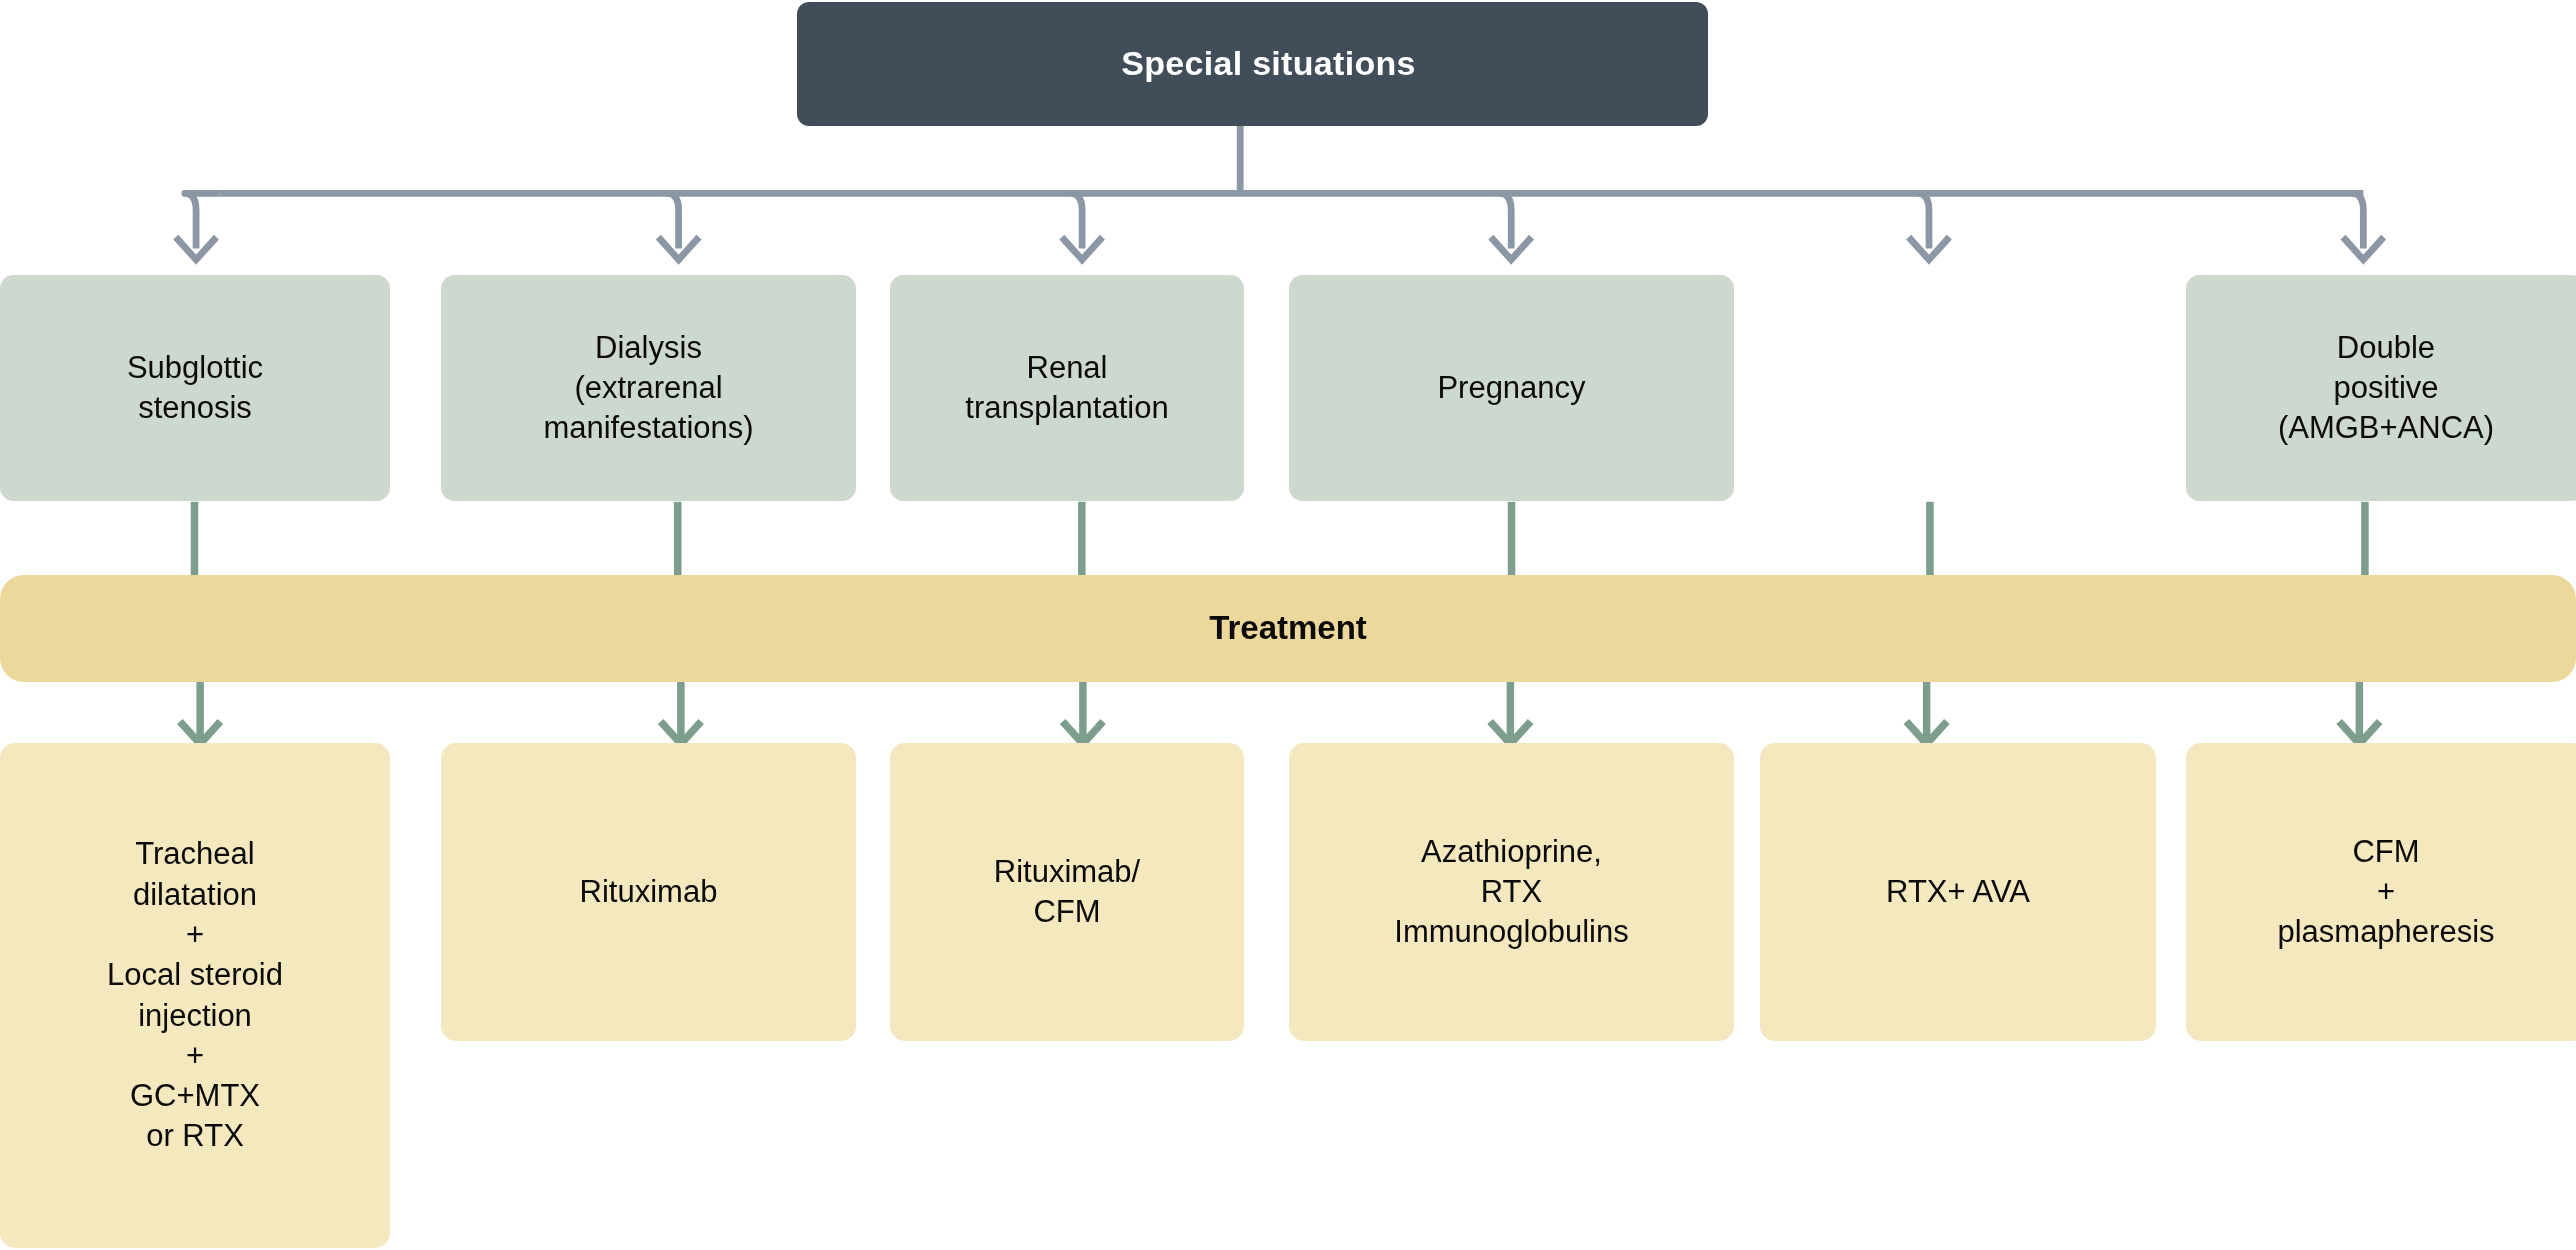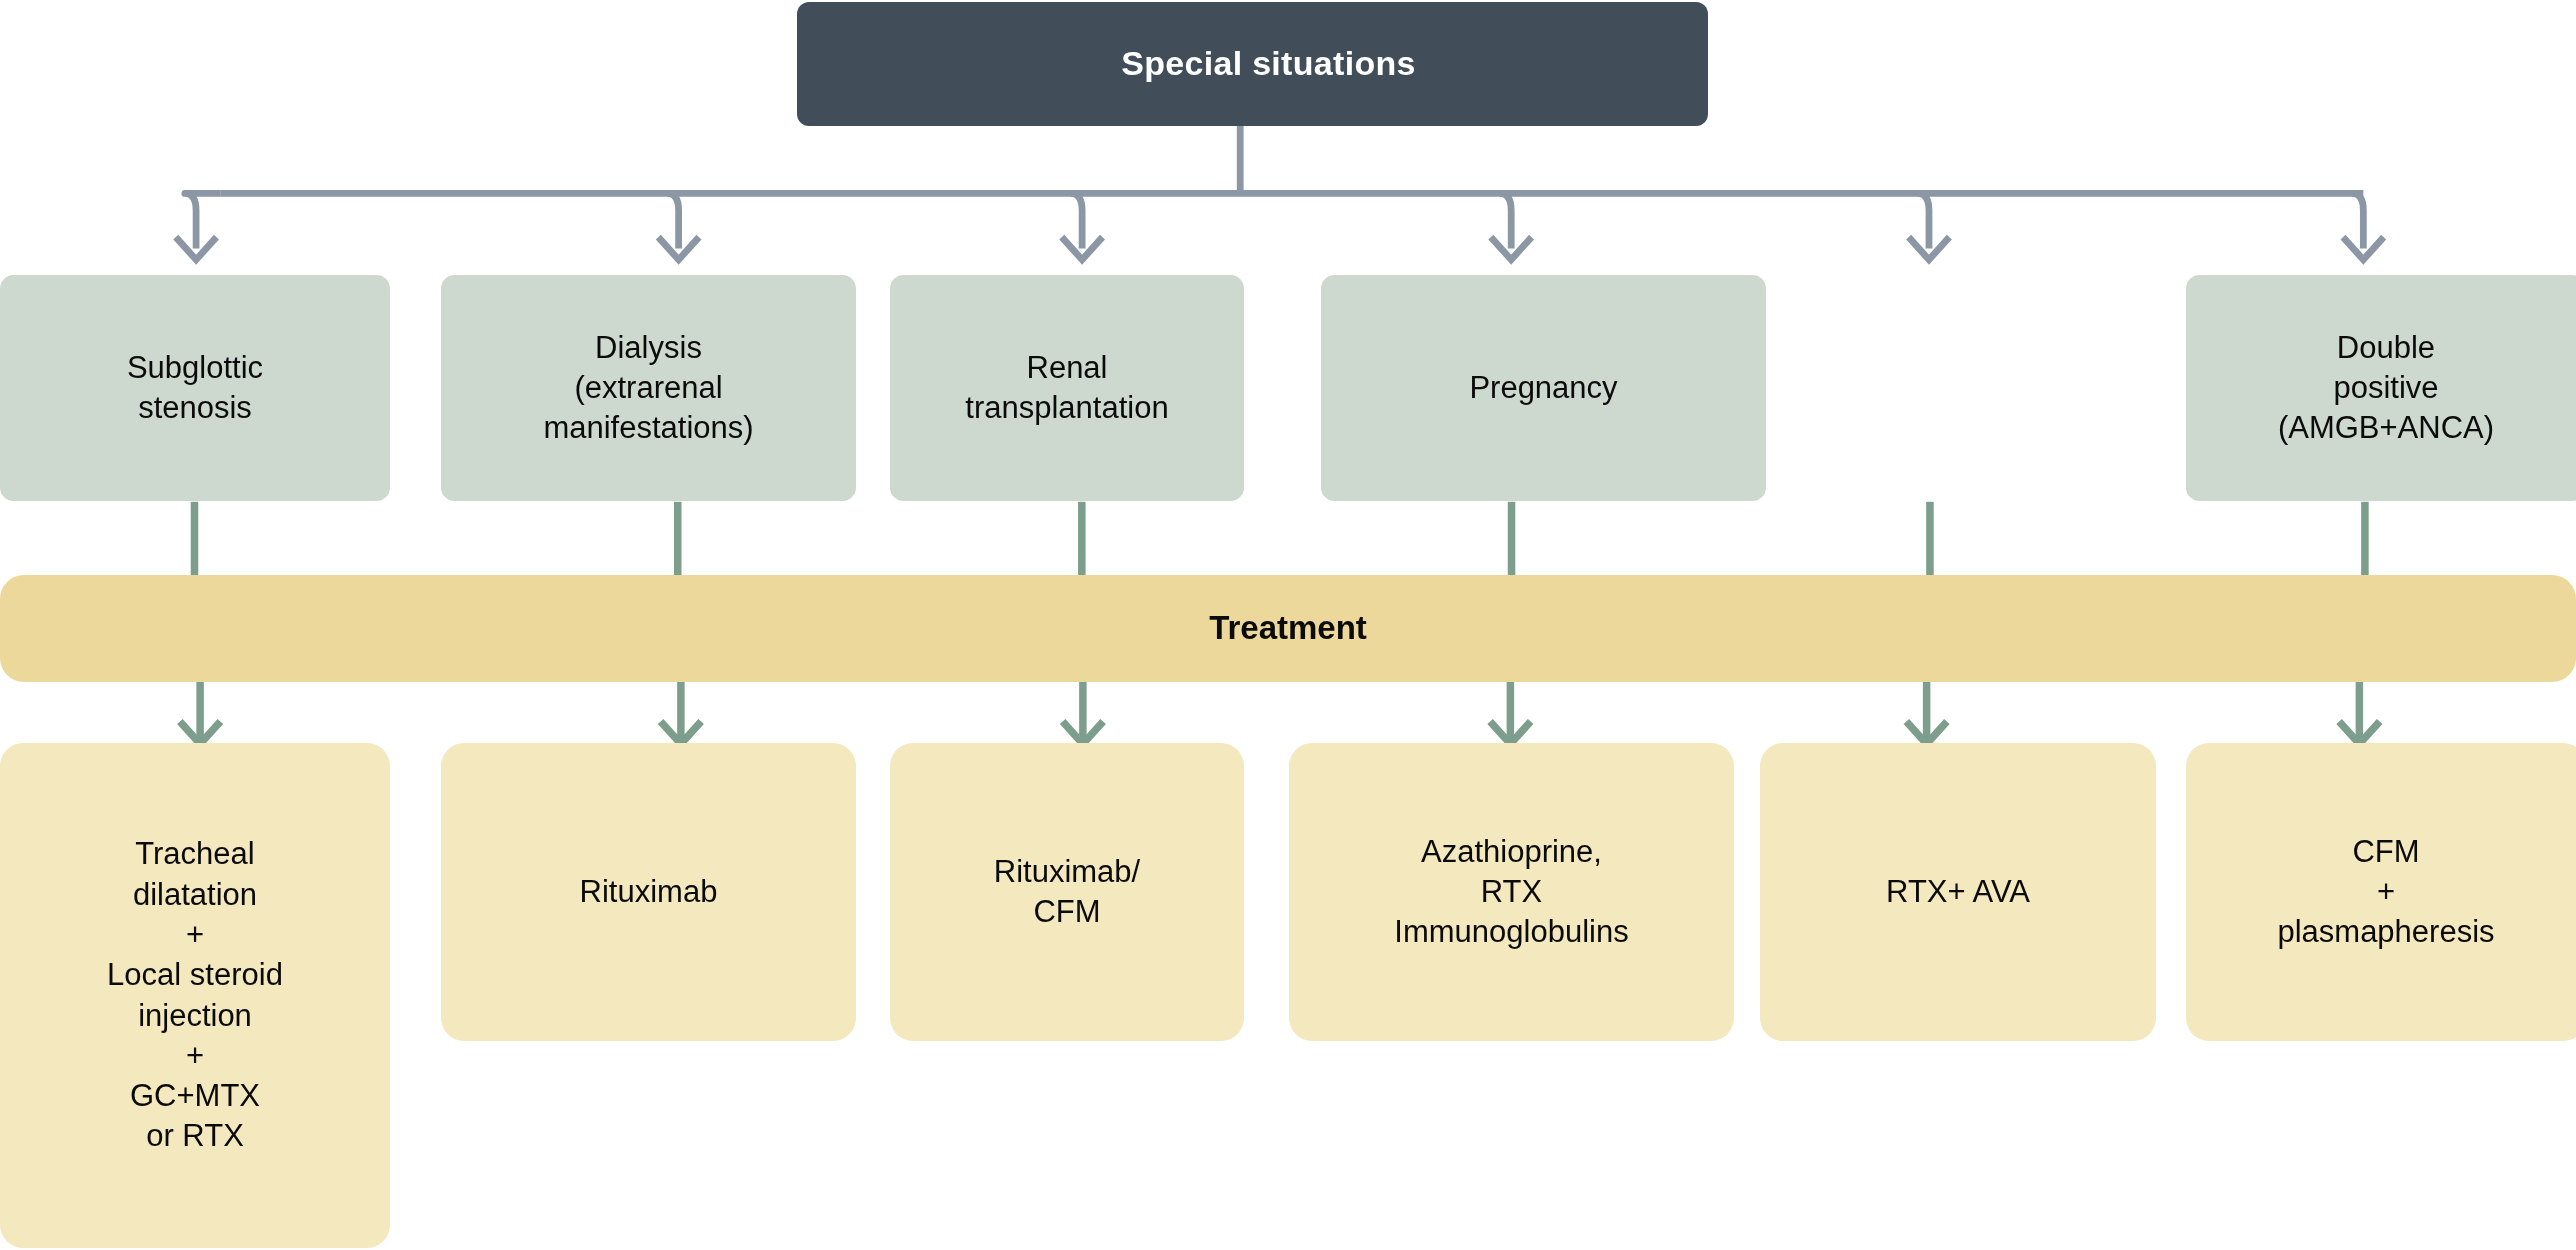--- a/index.html
+++ b/index.html
@@ -61,21 +61,21 @@
     height: 107px;
     background: #edd89c;
     border-radius: 24px;
     color: #0b0b0b;
     font-size: 33px;
     font-weight: bold;
   }
   
   .treat-node {
     background: #f4e8bf;
-    border-radius: 23px;
+    border-radius: 15px;
     color: #0b0b0b;
     font-size: 31px;
     font-weight: 400;
     top: 743px;
     padding: 0 6px;
   }
   
   .conn {
     position: absolute;
     pointer-events: none;
@@ -156,21 +156,21 @@
   <div class="node cond-node" style="left:0px;width:390px;">Subglottic
 stenosis</div>
 
   <div class="node cond-node" style="left:441px;width:415px;">Dialysis
 (extrarenal
 manifestations)</div>
 
   <div class="node cond-node" style="left:890px;width:354px;">Renal
 transplantation</div>
 
-  <div class="node cond-node" style="left:1289px;width:445px;margin-left:32px;">Pregnancy</div>
+  <div class="node cond-node" style="left:1289px;width:445px;">Pregnancy</div>
 
 
   <div class="node cond-node" style="left:2186px;width:400px;">Double
 positive
 (AMGB+ANCA)</div>
 
   <div class="node treatment-bar">Treatment</div>
 
   <div class="node treat-node" style="left:0px;width:390px;height:505px;">Tracheal
 dilatation

